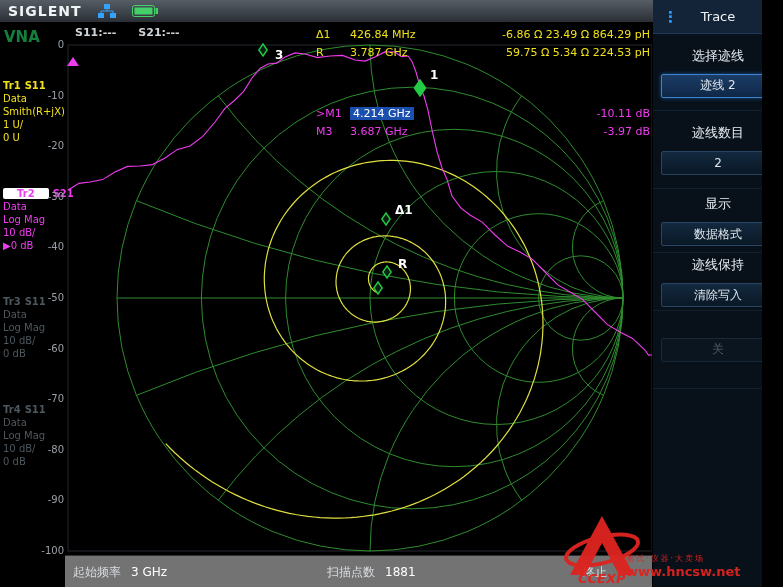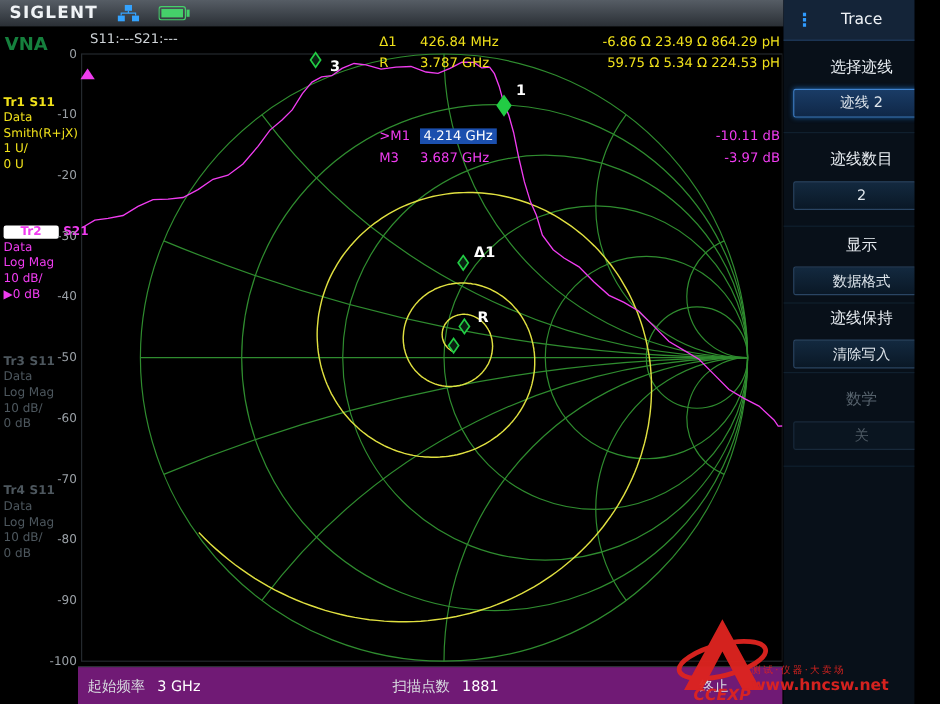--- a/index.html
+++ b/index.html
@@ -16,31 +16,31 @@
   .vna{color:#15803d;font-size:15px;font-weight:bold;padding:6px 0 0 4px;}
   #trace-list{margin-top:33px;}
   .tr-block{padding-left:3px;font-size:10px;line-height:13px;margin-bottom:43px;white-space:nowrap;}
   .tr-head{font-weight:bold;}
   .tr-id.tr-active{background:#ffffff;padding:0 14px;border-radius:2px;}
   .tr-param{margin-left:4px;}
 
   
   .plotwrap{position:absolute;left:40px;top:22px;width:612px;height:533px;}
   #plot-svg{position:absolute;left:0;top:0;}
-  .chan{position:absolute;left:35px;top:4px;color:#cfd4d8;font-size:11px;display:flex;}
+  .chan{position:absolute;left:35px;top:4px;color:#cfd4d8;font-size:11px;display:flex;gap:22px;font-weight:bold;}
   #readouts{position:absolute;left:276px;top:4px;width:334px;font-size:11px;}
   .ro-row{display:flex;height:17.5px;align-items:center;white-space:nowrap;}
   .ro-name{width:32px;}
   .ro-freq{margin-left:2px;}
   .ro-freq.hl{background:#1b4fae;color:#fff;padding:0 3px;}
   .ro-val{margin-left:auto;}
 
   
   .statusbar{position:absolute;left:65px;top:555px;width:587px;height:32px;
-    background:#701a75;border-top:1px solid #2c3136;}
+    background:#737373;border-top:1px solid #2c3136;}
   .sb-group{position:absolute;top:8px;color:#d9dde1;font-size:12px;white-space:nowrap;}
   .sb-val{margin-left:10px;color:#ffffff;}
 
   
   .rpanel{position:absolute;left:653px;top:0;width:130px;height:587px;background:#081019;}
   .rp-header{position:relative;height:33px;background:#142438;border-bottom:1px solid #1f3a5c;
     display:flex;align-items:center;justify-content:center;}
   .dots{position:absolute;left:10px;color:#2f9bff;font-size:15px;font-weight:bold;}
   .rp-title{color:#eef2f6;font-size:13px;}
   .rp-item{box-sizing:border-box;display:flex;flex-direction:column;justify-content:center;
@@ -238,21 +238,20 @@
           </div>
         </div>
         <div class="rp-item dropdown">
           <div class="rp-label">迹线保持</div>
           <div class="rp-dd">
             <span>清除写入</span>
             <span class="dd-arrow">▼</span>
           </div>
         </div>
         <div class="rp-item dropdown disabled">
-          <div class="rp-label">数学</div>
           <div class="rp-dd">
             <span>关</span>
             <span class="dd-arrow">▼</span>
           </div>
         </div>
       </div>
   </div>
 
   <div class="watermark">
     <svg width="80" height="76" viewBox="0 0 80 76" style="overflow:visible">

